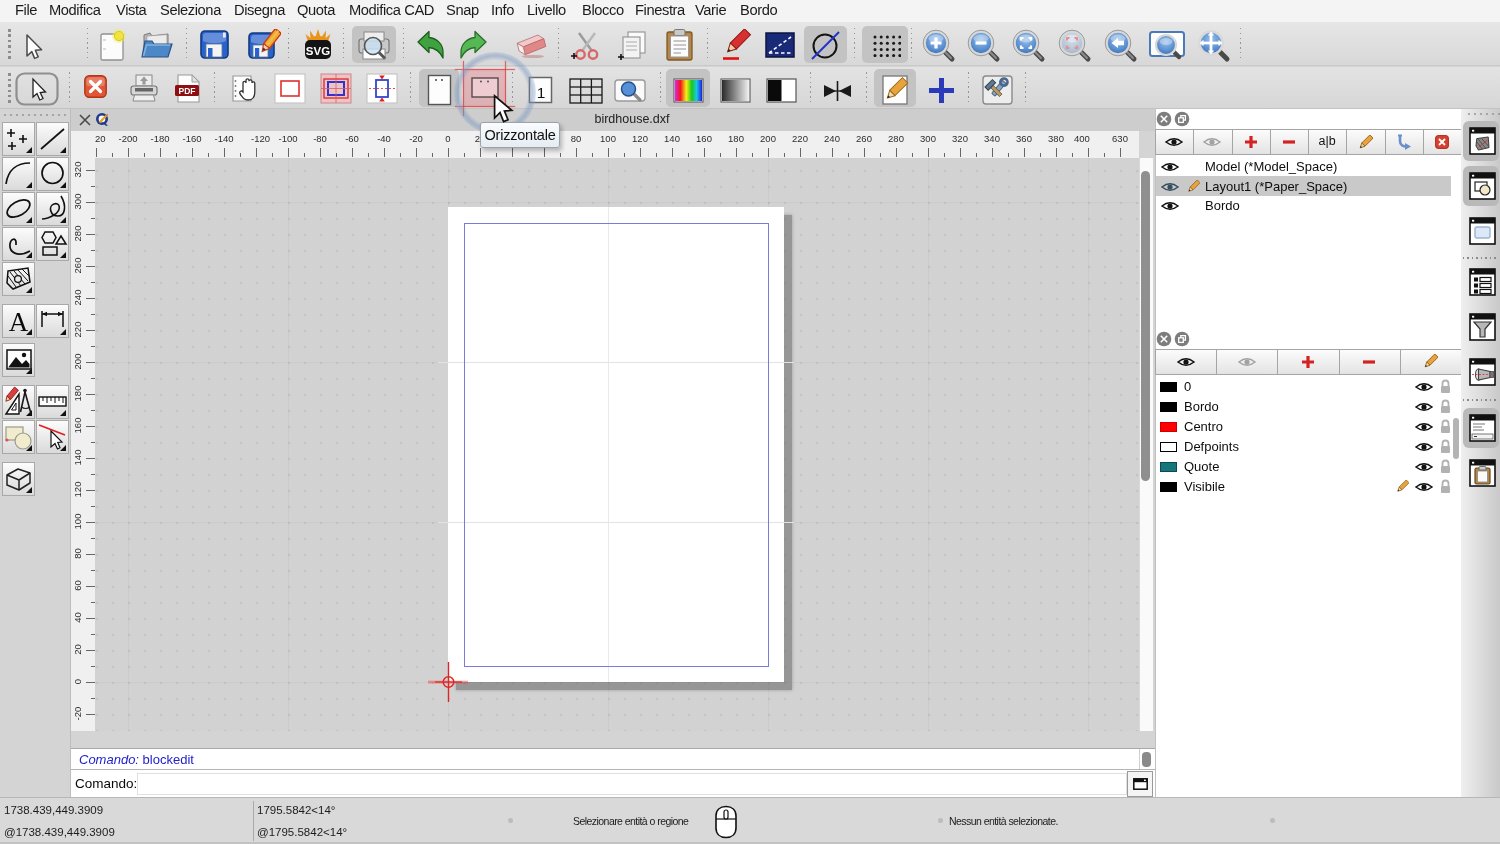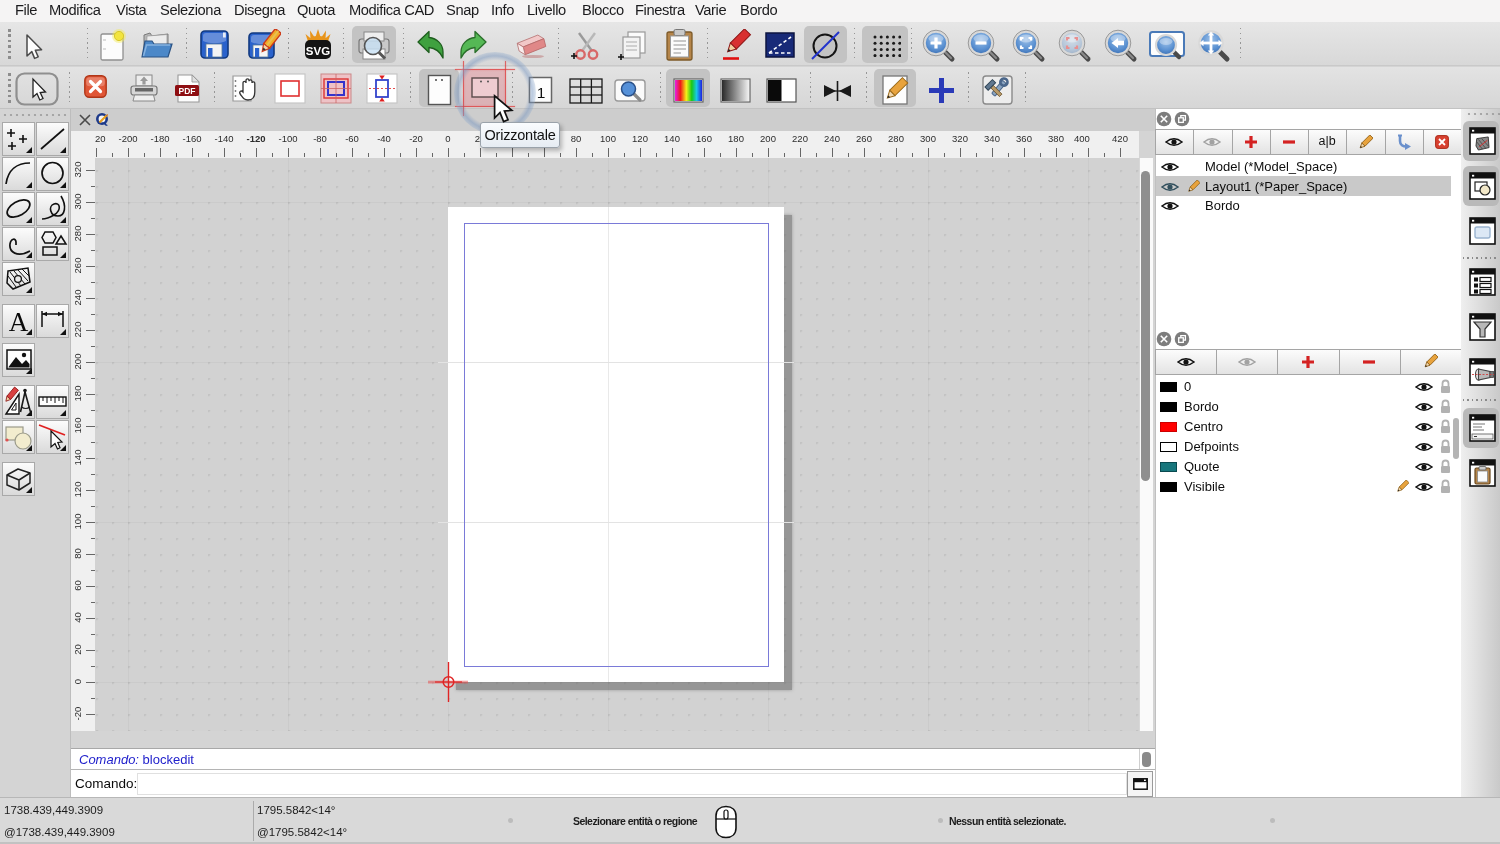--- a/index.html
+++ b/index.html
@@ -35,21 +35,21 @@
 #zoomstrip{left:71px;top:731px;width:1084px;height:17px;background:#f2f2f2;font-size:12.5px;color:#1a1a1a;}
 #cmdhist{left:71px;top:748px;width:1084px;height:21px;background:#fff;border-top:1px solid #a8a8a8;font-size:13px;}
 #cmdline{left:71px;top:769px;width:1084px;height:28px;background:#fff;border-top:1px solid #b4b4b4;font-size:13.5px;}
 #rightdock{left:1155px;top:109px;width:306px;height:689px;background:#fff;border-left:1px solid #c0c0c0;}
 #rightstrip{left:1461px;top:109px;width:39px;height:689px;background:linear-gradient(90deg,#efefef 0%,#dadada 55%,#c9c9c9 100%);}
 .ptitle{position:absolute;width:306px;height:20px;background:#d5d5d5;border-bottom:1px solid #c0c0c0;text-align:center;font-size:13px;color:#1d1d1d;line-height:20px;}
 .pbtn{position:absolute;background:linear-gradient(#fcfcfc,#e3e3e3);border:1px solid #a5a5a5;}
 .lrow{position:absolute;font-size:13px;color:#0d0d0d;white-space:nowrap;}
 #statusbar{left:0;top:797px;width:1500px;height:47px;background:#d9d9d9;border-top:1px solid #b7b7b7;}
 .scoord{position:absolute;font-size:11.5px;color:#1c1c1c;white-space:nowrap;}
-.smsg{position:absolute;font-size:10.5px;font-weight:700;color:#1c1c1c;white-space:nowrap;letter-spacing:-0.55px;}
+.smsg{position:absolute;font-size:10.5px;font-weight:400;color:#1c1c1c;white-space:nowrap;letter-spacing:-0.55px;}
 </style></head><body>
 <div id="app">
 
 <div class="abs" id="menubar">
 <span style="position:absolute;left:15px;top:2px;">File</span>
 <span style="position:absolute;left:49px;top:2px;">Modifica</span>
 <span style="position:absolute;left:116px;top:2px;">Vista</span>
 <span style="position:absolute;left:160px;top:2px;">Seleziona</span>
 <span style="position:absolute;left:234px;top:2px;">Disegna</span>
 <span style="position:absolute;left:297px;top:2px;">Quota</span>
@@ -473,20 +473,21 @@
 <svg style="position:absolute;left:7px;top:4px;" width="14" height="14" viewBox="0 0 14 14">
 <path d="M2 2 L12 12 M12 2 L2 12" stroke="#4a4a4a" stroke-width="1.6"></path>
       </svg>
 <svg style="position:absolute;left:24px;top:3px;" width="15" height="15" viewBox="0 0 15 15">
 <circle cx="7" cy="7" r="6" fill="#1e3a8a"></circle>
         <circle cx="7" cy="7" r="3.4" fill="#f5f5f5"></circle>
 <path d="M6 9 L13 13.2 L11 14 Z" fill="#1e3a8a"></path>
 <line x1="4.5" y1="10.5" x2="11.5" y2="3.5" stroke="#e8a020" stroke-width="2.2"></line>
 <path d="M11 3 L13 2 L12.4 4.4 Z" fill="#d86a10"></path>
       </svg>
+<div style="position:absolute;left:0;right:0;top:3px;text-align:center;text-indent:38px;">birdhouse.dxf</div>
 </div>
 <div class="abs" id="leftpal">
 <svg style="position:absolute;left:2px;top:4px;" width="68" height="5" viewBox="0 0 68 5">
         <circle cx="3" cy="2" r="1.1" fill="#9a9a9a"></circle>
         <circle cx="9" cy="2" r="1.1" fill="#9a9a9a"></circle>
         <circle cx="15" cy="2" r="1.1" fill="#9a9a9a"></circle>
         <circle cx="21" cy="2" r="1.1" fill="#9a9a9a"></circle>
         <circle cx="27" cy="2" r="1.1" fill="#9a9a9a"></circle>
         <circle cx="33" cy="2" r="1.1" fill="#9a9a9a"></circle>
         <circle cx="39" cy="2" r="1.1" fill="#9a9a9a"></circle>
@@ -602,21 +603,21 @@
 <div class="tick" style="left:65.0px;top:17px;height:9px;"></div>
 <div class="rlabel" style="left:51.0px;top:2px;width:28px;text-align:center;">-180</div>
 <div class="tick" style="left:81.0px;top:22px;height:4px;"></div>
 <div class="tick" style="left:97.0px;top:17px;height:9px;"></div>
 <div class="rlabel" style="left:83.0px;top:2px;width:28px;text-align:center;">-160</div>
 <div class="tick" style="left:113.0px;top:22px;height:4px;"></div>
 <div class="tick" style="left:129.0px;top:17px;height:9px;"></div>
 <div class="rlabel" style="left:115.0px;top:2px;width:28px;text-align:center;">-140</div>
 <div class="tick" style="left:145.0px;top:22px;height:4px;"></div>
 <div class="tick" style="left:161.0px;top:17px;height:9px;"></div>
-<div class="rlabel" style="left:147.0px;top:2px;width:28px;text-align:center;font-weight:bold;">-120</div>
+<div class="rlabel" style="left:147.0px;top:2px;width:28px;text-align:right;">-120</div>
 <div class="tick" style="left:177.0px;top:22px;height:4px;"></div>
 <div class="tick" style="left:193.0px;top:17px;height:9px;"></div>
 <div class="rlabel" style="left:179.0px;top:2px;width:28px;text-align:center;">-100</div>
 <div class="tick" style="left:209.0px;top:22px;height:4px;"></div>
 <div class="tick" style="left:225.0px;top:17px;height:9px;"></div>
 <div class="rlabel" style="left:211.0px;top:2px;width:28px;text-align:center;">-80</div>
 <div class="tick" style="left:241.0px;top:22px;height:4px;"></div>
 <div class="tick" style="left:257.0px;top:17px;height:9px;"></div>
 <div class="rlabel" style="left:243.0px;top:2px;width:28px;text-align:center;">-60</div>
 <div class="tick" style="left:273.0px;top:22px;height:4px;"></div>
@@ -683,21 +684,21 @@
 <div class="tick" style="left:929.0px;top:17px;height:9px;"></div>
 <div class="rlabel" style="left:915.0px;top:2px;width:28px;text-align:center;">360</div>
 <div class="tick" style="left:945.0px;top:22px;height:4px;"></div>
 <div class="tick" style="left:961.0px;top:17px;height:9px;"></div>
 <div class="rlabel" style="left:947.0px;top:2px;width:28px;text-align:center;">380</div>
 <div class="tick" style="left:977.0px;top:22px;height:4px;"></div>
 <div class="tick" style="left:993.0px;top:17px;height:9px;"></div>
 <div class="rlabel" style="left:979.0px;top:2px;width:28px;">400</div>
 <div class="tick" style="left:1009.0px;top:22px;height:4px;"></div>
 <div class="tick" style="left:1025.0px;top:17px;height:9px;"></div>
-<div class="rlabel" style="left:1011.0px;top:2px;width:28px;text-align:center;">420</div>
+<div class="rlabel" style="left:1011.0px;top:2px;width:28px;text-align:center;">630</div>
 </div>
 <div class="abs" id="vruler">
 <div class="vtick" style="left:15px;top:556.0px;width:9px;"></div>
 <div class="rlabel" style="left:-8px;top:550.0px;width:28px;text-align:center;transform:rotate(-90deg);transform-origin:center;">-20</div>
 <div class="vtick" style="left:20px;top:540.0px;width:4px;"></div>
 <div class="vtick" style="left:15px;top:524.0px;width:9px;"></div>
 <div class="rlabel" style="left:-8px;top:518.0px;width:28px;text-align:center;transform:rotate(-90deg);transform-origin:center;">0</div>
 <div class="vtick" style="left:20px;top:508.0px;width:4px;"></div>
 <div class="vtick" style="left:15px;top:492.0px;width:9px;"></div>
 <div class="rlabel" style="left:-8px;top:486.0px;width:28px;text-align:center;transform:rotate(-90deg);transform-origin:center;">20</div>

